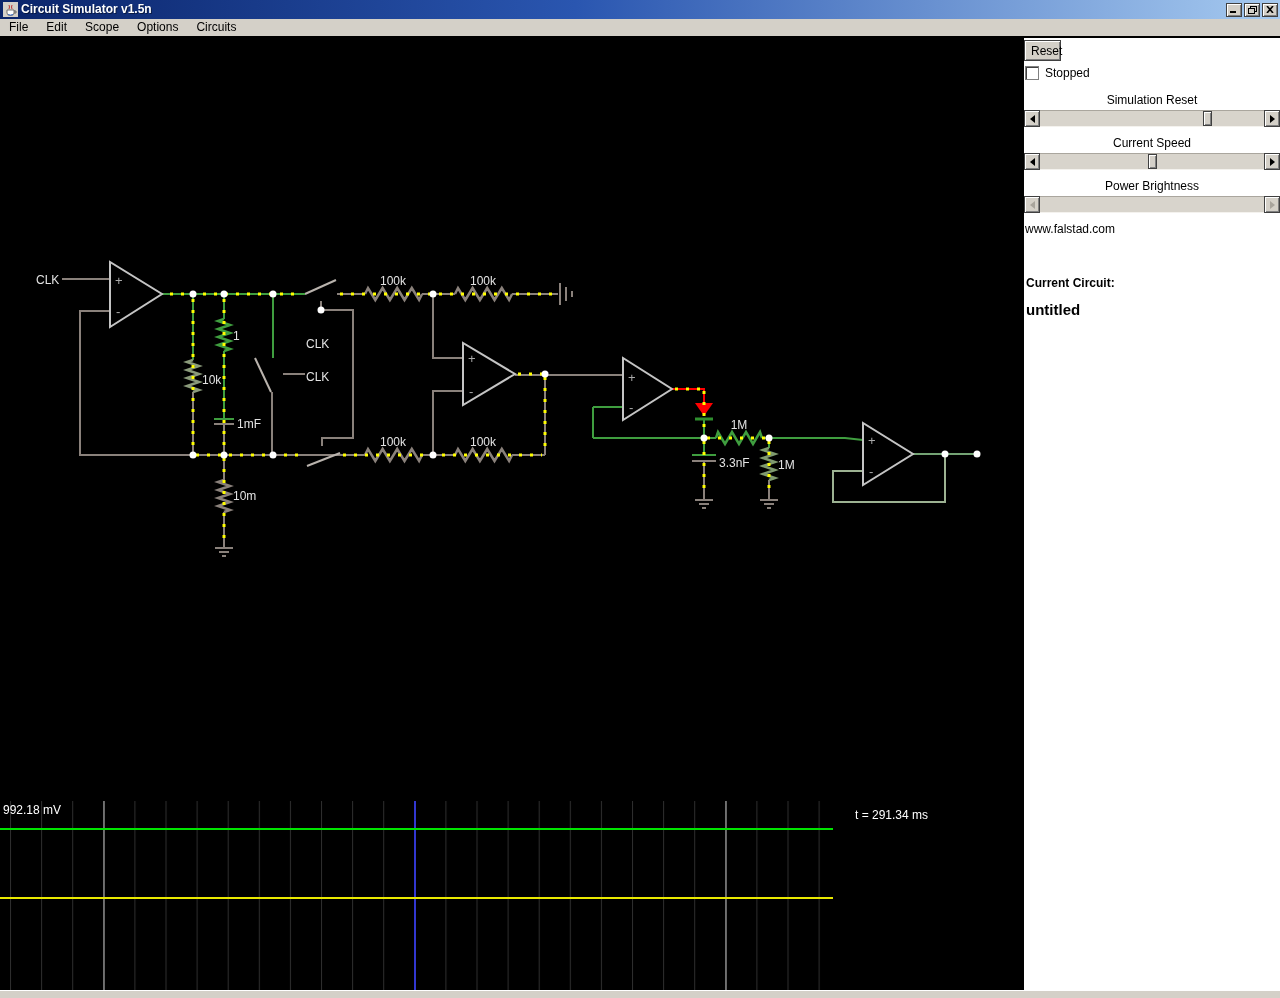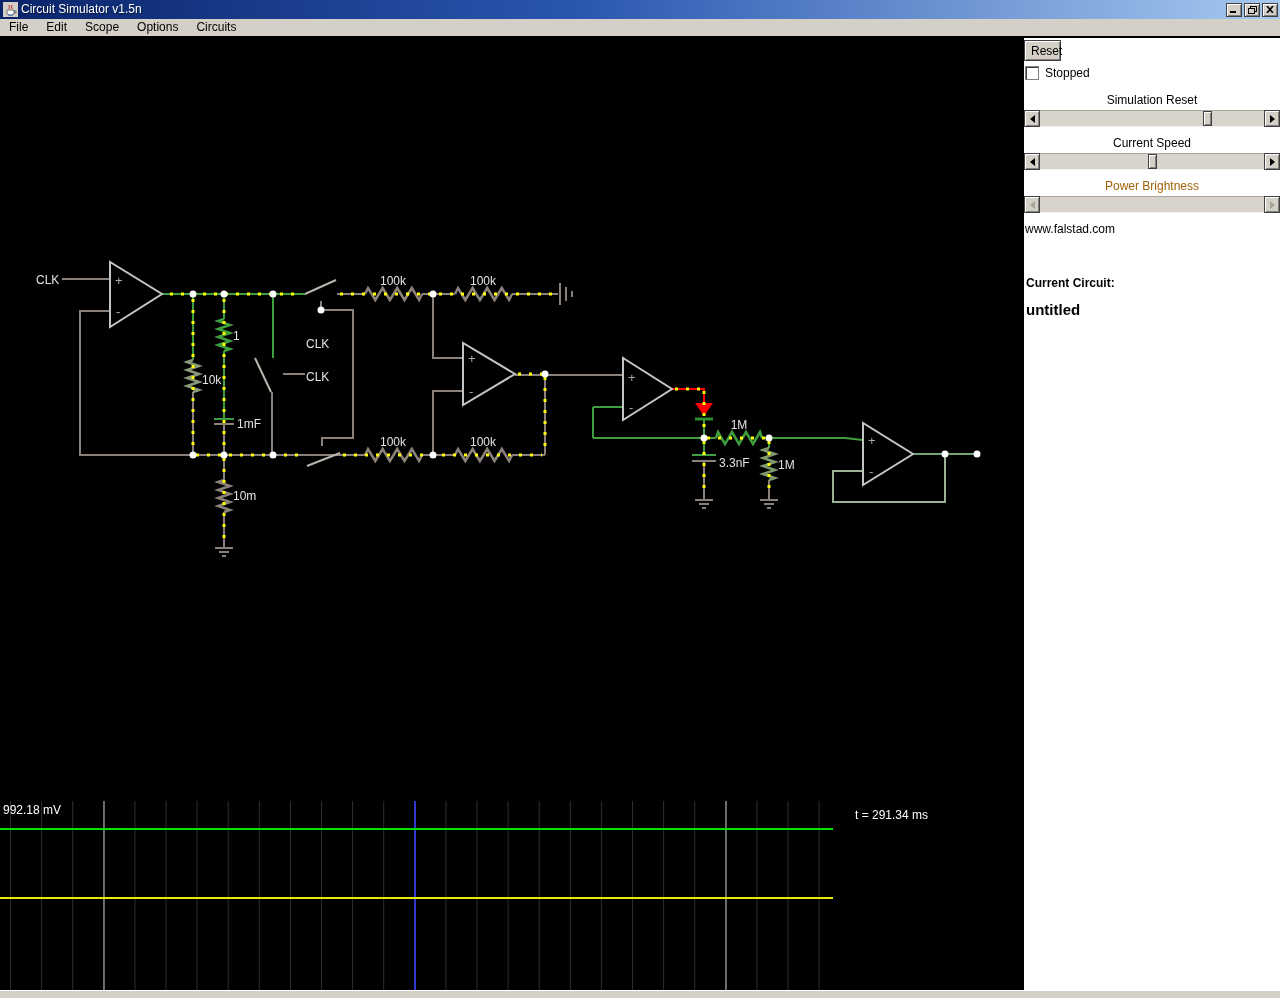--- a/index.html
+++ b/index.html
@@ -4,21 +4,21 @@
 <style>
   html,body{margin:0;padding:0;background:#000;}
   .window{position:relative;width:1280px;height:998px;background:#000;overflow:hidden;
           font-family:"Liberation Sans",sans-serif;}
 
   
   .titlebar{position:absolute;top:0;left:0;width:1280px;height:19px;
             background:linear-gradient(90deg,#0a246a 0%,#2a56b0 45%,#a6caf0 100%);
             display:flex;align-items:center;padding:0 2px;box-sizing:border-box;}
   .title-icon{width:15px;height:15px;margin:0 3px 0 1px;flex:0 0 auto;}
-  .title-text{color:#fff;font-weight:normal;font-size:12px;line-height:19px;
+  .title-text{color:#fff;font-weight:bold;font-size:12px;line-height:19px;
               text-shadow:1px 1px 0 rgba(0,0,0,.45);white-space:nowrap;}
   .win-buttons{margin-left:auto;display:flex;gap:2px;}
   .tb-btn{width:16px;height:14px;background:#d4d0c8;border:1px solid #404040;
           box-shadow:inset 1px 1px 0 #fff,inset -1px -1px 0 #808080;
           padding:0;display:flex;align-items:center;justify-content:center;}
 
   
   .menubar{position:absolute;top:19px;left:0;width:1280px;height:17px;background:#d4d0c8;
            display:flex;align-items:center;font-size:12px;color:#000;}
   .menu-item{padding:2px 9px 3px 9px;cursor:default;}
@@ -31,21 +31,21 @@
   
   .sidebar{position:absolute;top:38px;left:1024px;width:256px;height:952px;background:#fff;
            font-size:12px;color:#000;}
   .reset-button{position:absolute;top:2px;left:0;width:37px;height:21px;background:#d4d0c8;
            border:1px solid #404040;box-shadow:inset 1px 1px 0 #fff,inset -1px -1px 0 #808080;
            font-size:12px;font-family:"Liberation Sans",sans-serif;}
   .stopped-row{position:absolute;top:28px;left:1px;display:flex;align-items:flex-end;gap:6px;}
   .checkbox{width:12px;height:12px;background:#fff;border:1px solid #808080;
             box-shadow:inset 1px 1px 0 #404040;display:inline-block;}
   .slider-label{position:absolute;left:0;width:256px;text-align:center;font-size:12px;}
-  .slider-label.disabled{color:#a16207;}
+  .slider-label.disabled{color:#000000;}
   .scrollbar{position:absolute;left:0;width:256px;height:17px;}
   .sb-btn{position:absolute;top:0;width:16px;height:17px;background:#d4d0c8;
           border:1px solid #404040;box-shadow:inset 1px 1px 0 #fff,inset -1px -1px 0 #808080;
           box-sizing:border-box;display:flex;align-items:center;justify-content:center;}
   .sb-btn.left{left:0;} .sb-btn.right{right:0;}
   .arr-l{width:0;height:0;border:4px solid transparent;border-right:5px solid #000;margin-left:-4px;}
   .arr-r{width:0;height:0;border:4px solid transparent;border-left:5px solid #000;margin-right:-4px;}
   .scrollbar.disabled .arr-l{border-right-color:#a8a49c;}
   .scrollbar.disabled .arr-r{border-left-color:#a8a49c;}
   .sb-track{position:absolute;left:16px;right:16px;top:0;height:17px;background:#d8d4cc;

